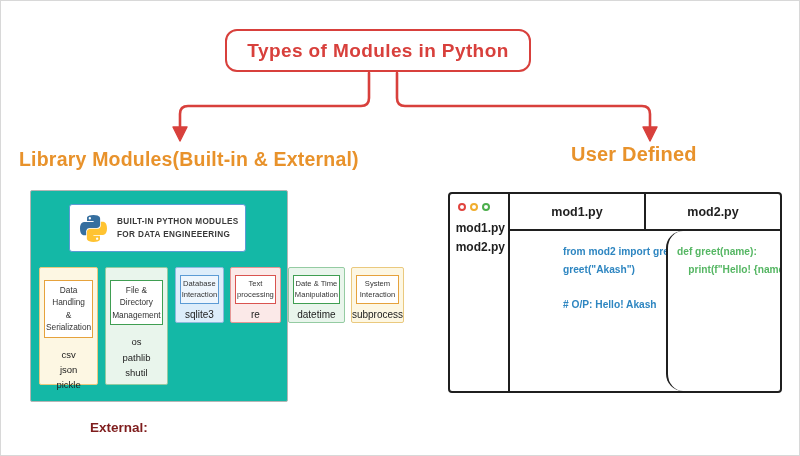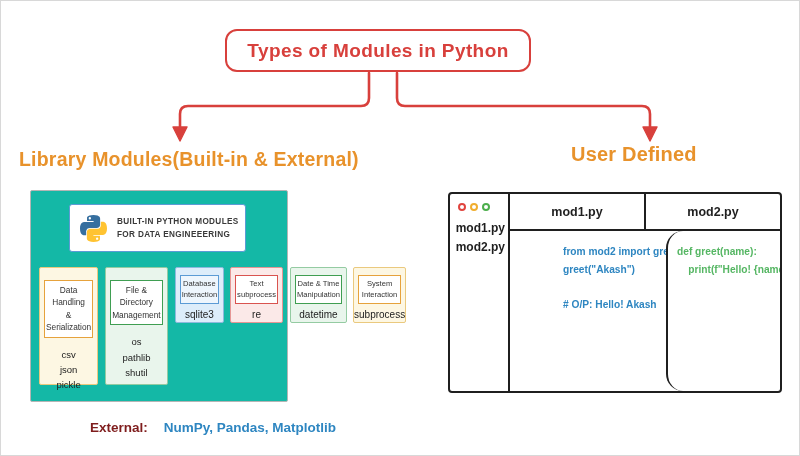--- a/index.html
+++ b/index.html
@@ -142,21 +142,21 @@
       </div>
 
       <div class="stack">
         <div class="pill pill-small blue">
           <div class="cat">Database
 Interaction</div>
           <div class="items">sqlite3</div>
         </div>
         <div class="pill pill-small pink">
           <div class="cat">Text
-subprocess</div>
+processing</div>
           <div class="items">re</div>
         </div>
       </div>
 
       <div class="stack">
         <div class="pill pill-small green">
           <div class="cat">Date &amp; Time
 Manipulation</div>
           <div class="items">datetime</div>
         </div>
@@ -165,21 +165,20 @@
 Interaction</div>
           <div class="items">subprocess</div>
         </div>
       </div>
 
     </div>
   </div>
 
   <div id="external-line">
     <span id="external-label">External:</span>
-    <span id="external-value">NumPy, Pandas, Matplotlib</span>
   </div>
 
   <div id="right-heading" class="section-heading">User Defined</div>
 
   <div id="editor">
     <div id="editor-sidebar">
       <div id="traffic-lights">
         <span class="tl tl-red"></span>
         <span class="tl tl-yellow"></span>
         <span class="tl tl-green"></span>

